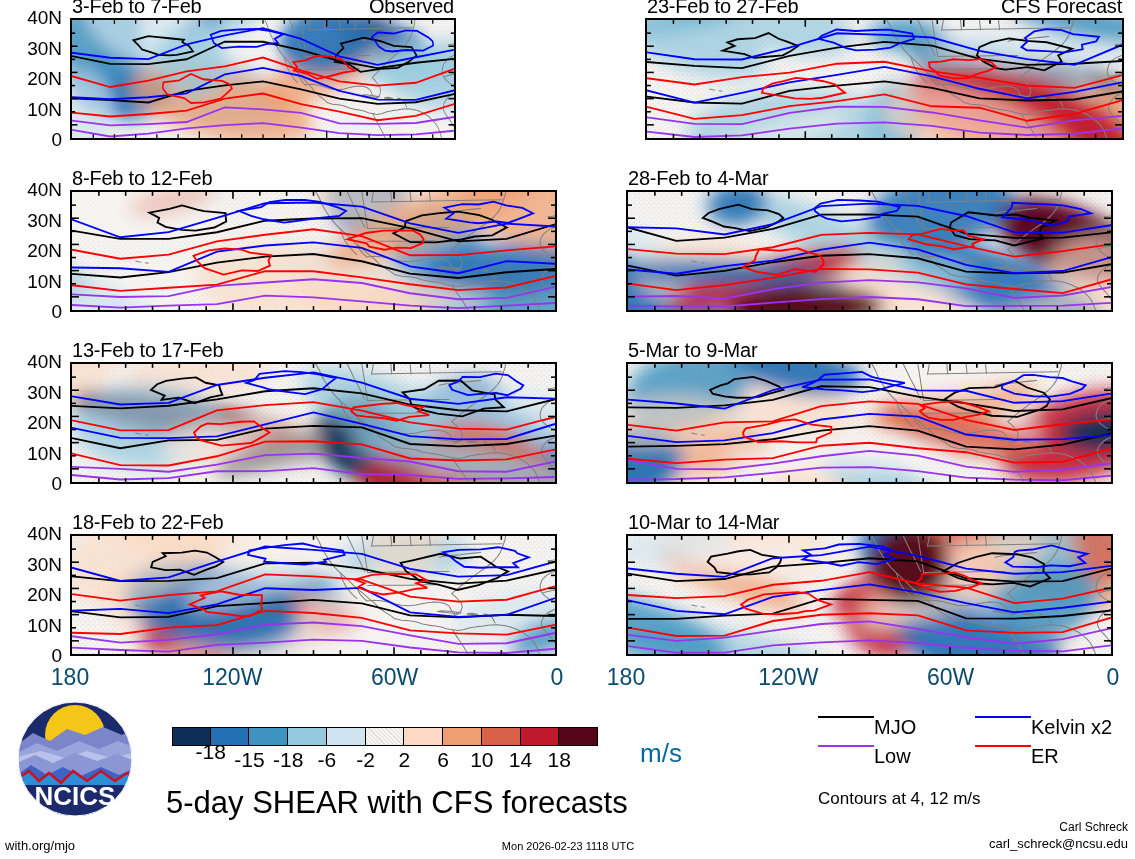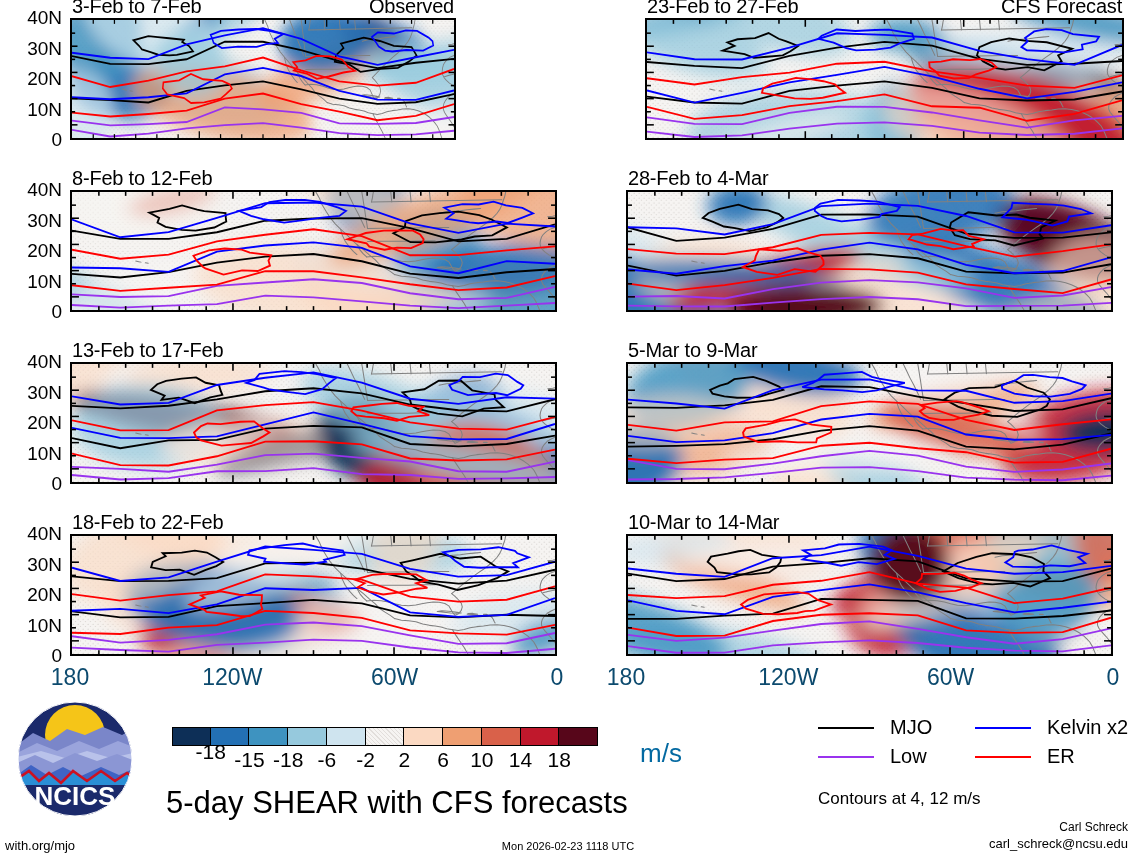--- a/index.html
+++ b/index.html
@@ -46,21 +46,21 @@
   .cb-seg{position:absolute;top:0;height:100%;border-right:1px solid #000;box-sizing:border-box;}
   .cb-seg:last-child{border-right:none;}
   .cb-box{position:absolute;left:0;top:0;width:100%;height:100%;border:1.5px solid #000;box-sizing:border-box;}
   .cb-tick{
     position:absolute;font-size:21px;color:#000;white-space:nowrap;
     transform:translateX(-50%);
   }
   .cb-units{position:absolute;font-size:26px;color:#0369a1;}
 
   
-  .leg-item{position:absolute;display:flex;align-items:center;gap:16px;}
+  .leg-item{position:absolute;display:flex;align-items:flex-start;gap:0;}
   .leg-line{display:block;width:56px;height:0;border-top:2.2px solid #000;}
   .leg-text{font-size:20px;color:#000;white-space:nowrap;}
   .leg-note{position:absolute;font-size:17px;color:#000;white-space:nowrap;}
 
   
   #main-title{position:absolute;font-size:31px;color:#000;white-space:nowrap;}
   #site-link{position:absolute;font-size:13px;color:#000;}
   #timestamp{position:absolute;font-size:11px;color:#000;white-space:nowrap;transform:translateX(-50%);}
   #credit-name{position:absolute;font-size:12px;color:#000;white-space:nowrap;text-align:right;}
   #credit-email{position:absolute;font-size:13px;color:#000;white-space:nowrap;text-align:right;}

